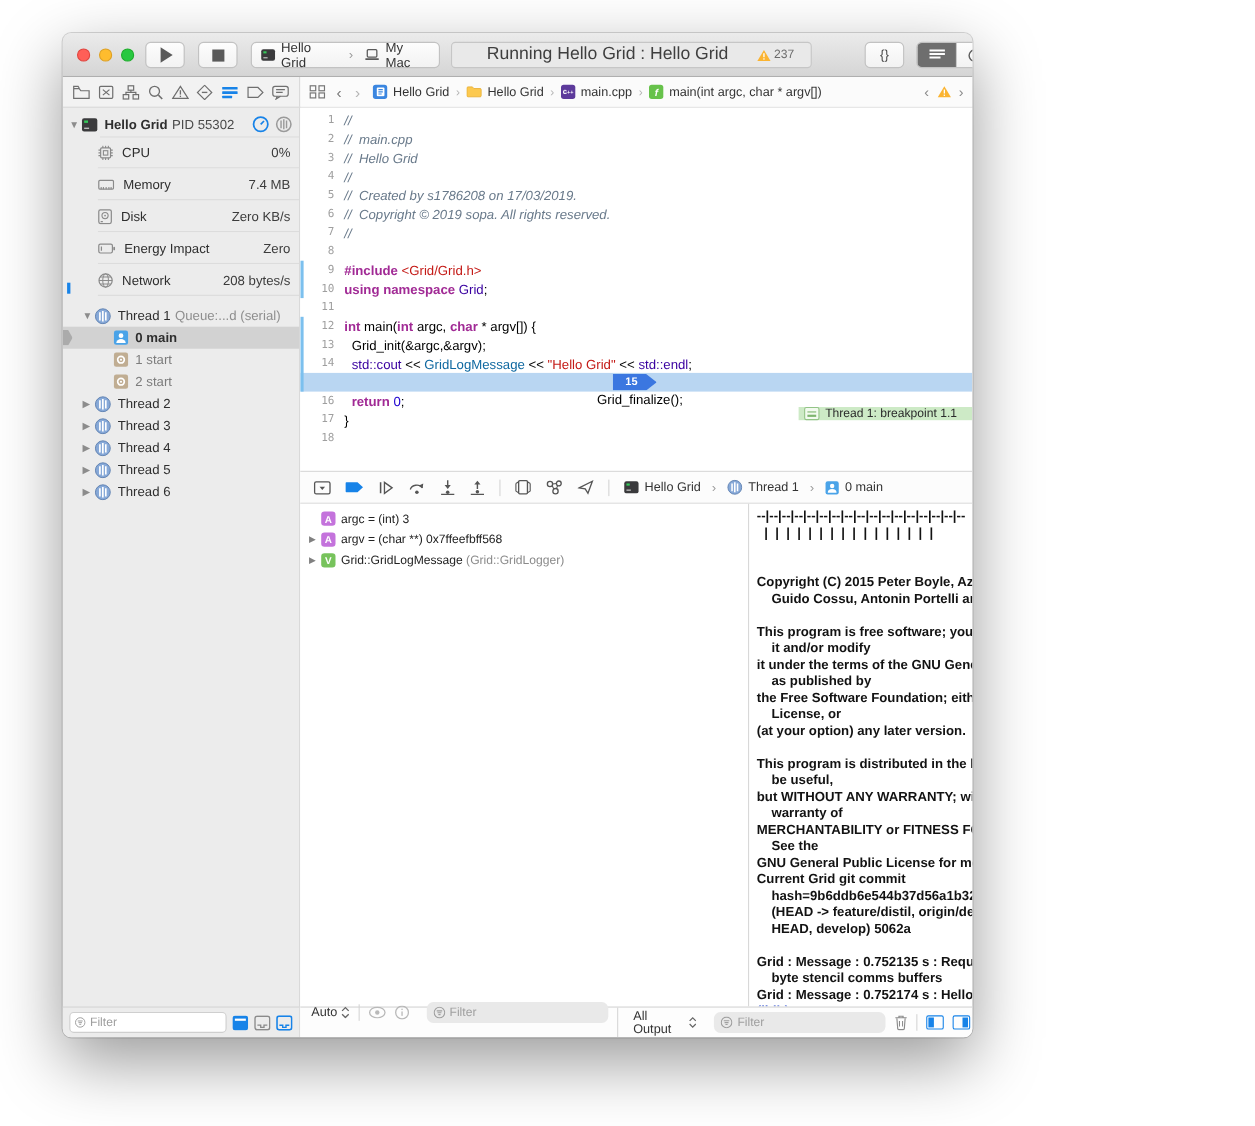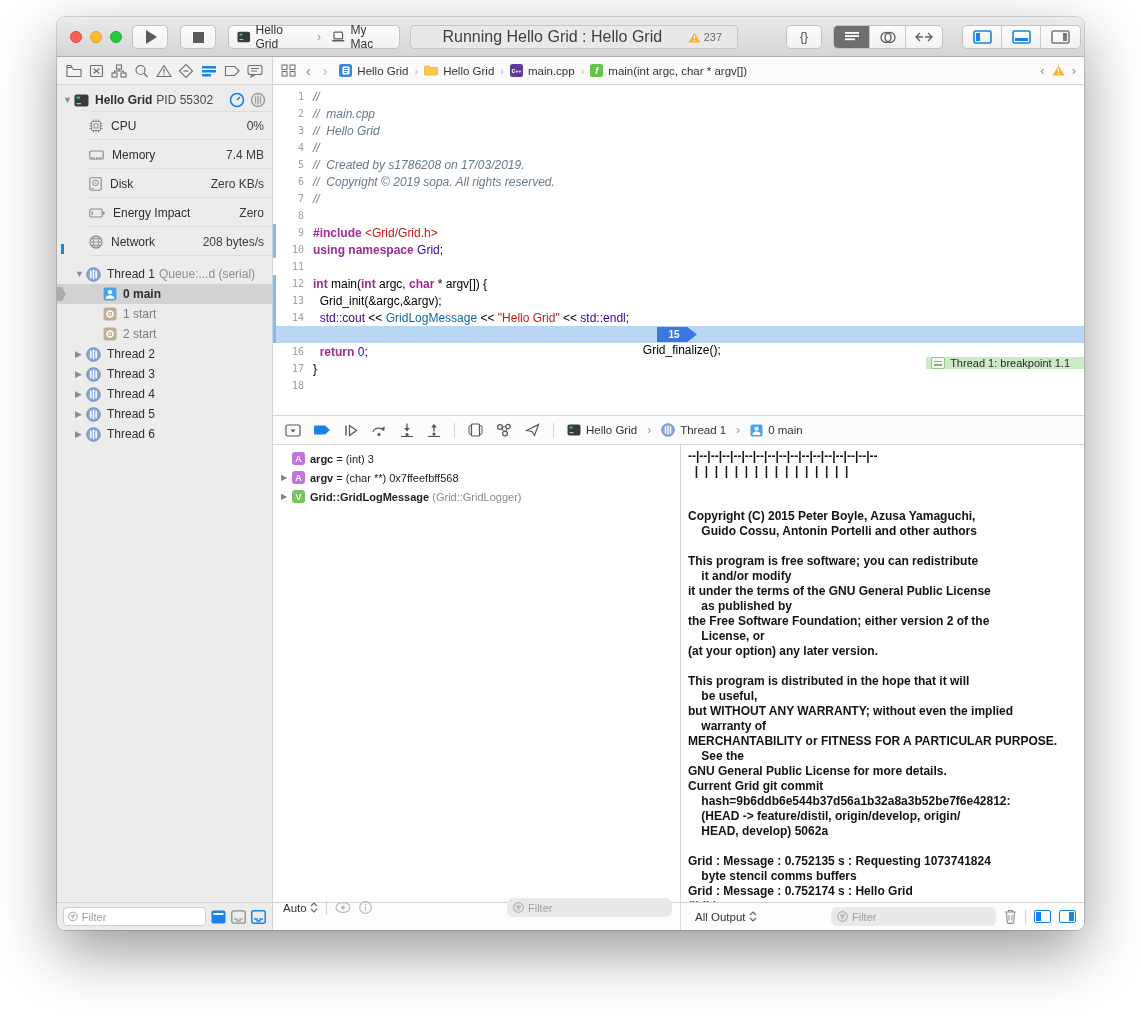--- a/index.html
+++ b/index.html
@@ -1,18 +1,18 @@
 <!DOCTYPE html>
 <html><head>
 <meta charset="utf-8">
 <style>
   * { margin:0; padding:0; box-sizing:border-box; font-family:"Liberation Sans",sans-serif; }
   html,body { width:1141px; height:1024px; background:#fff; position:relative; overflow:hidden; }
 
-  .window { position:absolute; left:57px; top:17px; width:1027px; height:913px;
+  .window { position:absolute; left:57px; top:30px; width:827px; height:913px;
     background:#ECECEC; border-radius:8px; overflow:hidden;
     box-shadow:0 22px 60px rgba(0,0,0,.40), 0 0 0 1px rgba(0,0,0,.15); }
 
   
   .titlebar { position:absolute; left:0; top:0; right:0; height:40px;
     background:linear-gradient(#EBEBEB,#D5D5D5); border-bottom:1px solid #AFAFAF; }
   .tl { position:absolute; top:14px; width:12px; height:12px; border-radius:50%; }
   .btn { position:absolute; top:8px; height:24px; background:linear-gradient(#FDFDFD,#F2F2F2);
     border:1px solid #C2C2C2; border-radius:5px; display:flex; align-items:center; justify-content:center; gap:5px; }
   .capsule { position:absolute; top:8px; height:24px; background:#E9E9E9; border:1px solid #C6C6C6;
@@ -88,21 +88,21 @@
     border-top:1px solid #D8D8D8; border-bottom:1px solid #D8D8D8; display:flex; align-items:center; padding:0 12px; gap:13px; }
   .dsep { width:1px; height:15px; background:#D5D5D5; }
   .dcrumbs { display:flex; align-items:center; font-size:11.5px; color:#333; gap:5px; }
 
   
   .dcontent { position:absolute; left:0; top:360px; right:0; bottom:28px; }
   .varspane { position:absolute; left:0; top:0; width:407px; height:100%; background:#fff; padding-top:4px; }
   .vrow { display:flex; align-items:center; height:19px; font-size:11px; color:#222; padding-left:8px; }
   .vrow .vdisc { width:11px; font-size:8px; color:#808080; }
   .vbadge { width:13px; height:13px; border-radius:3px; color:#fff; font-size:9px; font-weight:bold; display:flex; align-items:center; justify-content:center; margin-right:5px; }
-  .vname { font-weight:bold; }
+  .vname { font-weight:normal; }
   .vrest { white-space:pre; }
   .vrest.dim { color:#8A8A8A; }
   .consolepane { position:absolute; left:407px; top:0; right:0; height:100%; background:#fff; border-left:1px solid #D8D8D8; overflow:hidden; }
   .consolepane pre { font-family:"DejaVu Sans Mono",monospace; font-size:12px; line-height:15px; font-weight:600; color:#121212; padding:4px 2px 0 7px; white-space:pre; }
   .lldb { color:#2244CC; }
 
   
   .dfooter { position:absolute; left:0; bottom:0; right:0; height:28px; background:#FDFDFD; border-top:1px solid #D4D4D4; display:flex; }
   .dfoot-left { width:407px; display:flex; align-items:center; gap:8px; padding:0 8px 18px 10px; }
   .dfoot-right { flex:1; display:flex; align-items:center; gap:8px; padding:0 8px 0 14px; border-left:1px solid #D8D8D8; }

